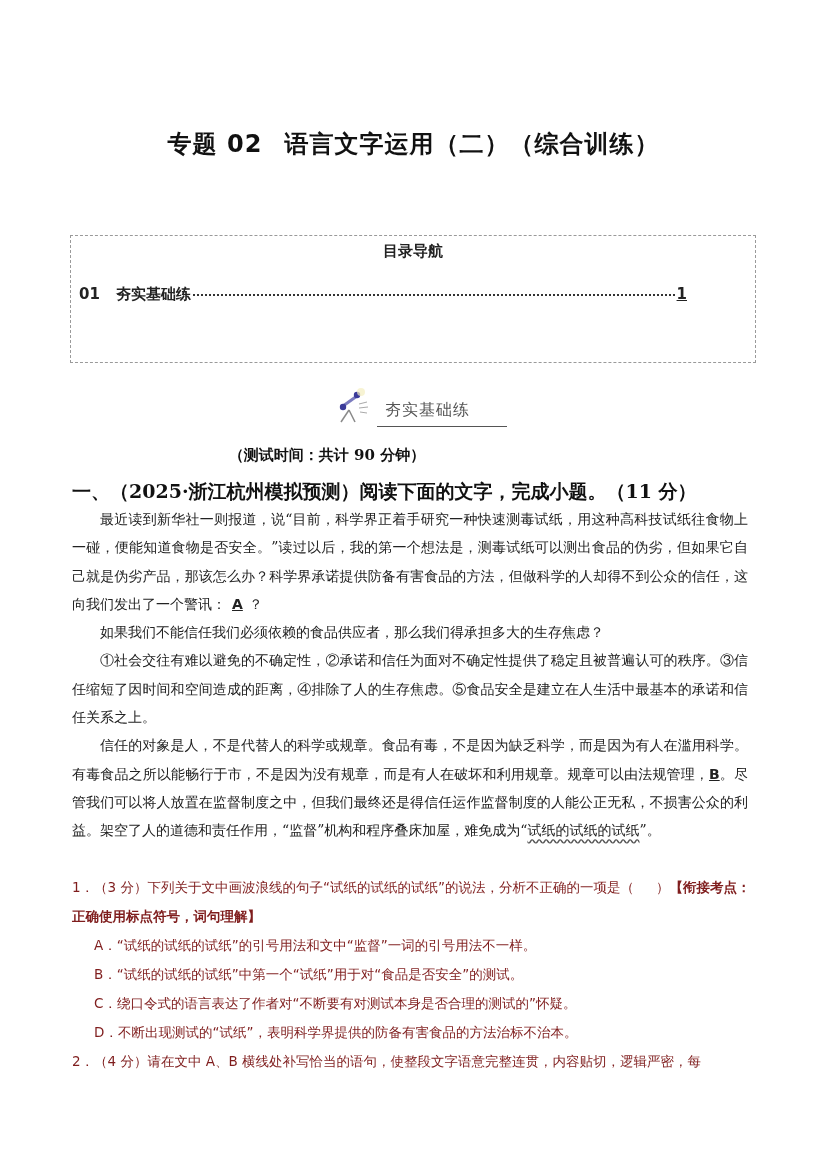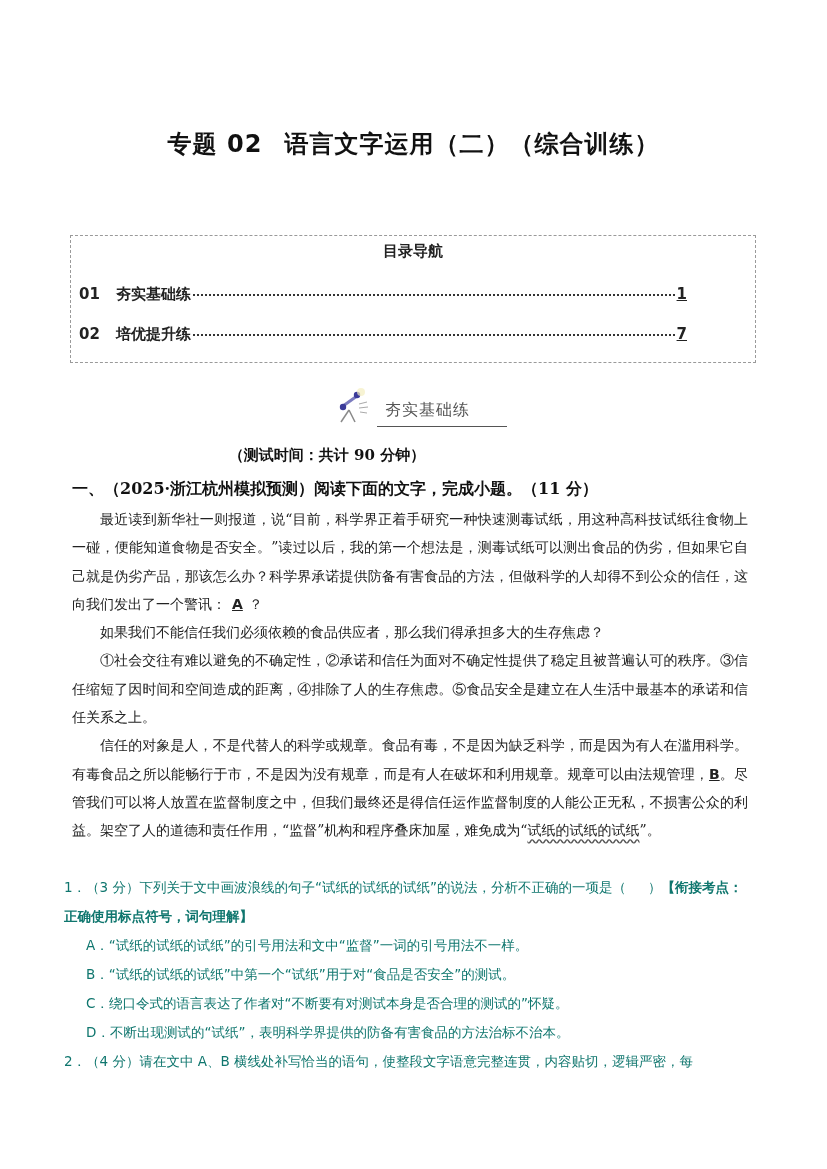--- a/index.html
+++ b/index.html
@@ -47,61 +47,55 @@
   .section-banner .line {
     position: absolute; left: 42px; top: 38px; width: 130px; height: 0;
     border-bottom: 1.5px solid #555;
   }
 
   .subtitle {
     position: absolute; left: 0; top: 446px; width: 654px; text-align: center;
     font-weight: bold; font-size: 15px;
   }
   .q-head {
-    position: absolute; left: 72px; top: 479px; font-weight: bold; font-size: 16px;
+    position: absolute; left: 72px; top: 479px; font-weight: bold; font-size: 19px;
   }
   .passage {
     position: absolute; left: 72px; top: 505px; width: 676px;
     font-size: 14px; line-height: 28.3px; color: #222; text-align: justify;
   }
   .passage p { margin: 0; text-indent: 2em; }
   .blank { text-decoration: underline; font-family: "DejaVu Sans", sans-serif; font-weight: bold; }
   .blank.a { padding: 0 6px; }
   .wavy { text-decoration: underline wavy #555; text-underline-offset: 3px; }
 
   .questions {
-    position: absolute; left: 64px; top: 873px; width: 684px;
+    position: absolute; left: 72px; top: 873px; width: 684px;
     font-family: "DejaVu Sans", "Liberation Sans", sans-serif;
-    font-size: 13.5px; line-height: 29px; color: #0f766e;
+    font-size: 13.5px; line-height: 29px; color: #7f1d1d;
   }
   .questions .q { margin: 0; }
   .questions .opt { margin: 0; padding-left: 22px; }
   .questions .kp { font-weight: bold; }
   .questions .paren { display: inline-block; width: 22px; }
 </style>
 </head>
 <body>
 
 <div class="title">
   <span>专题 02</span><span class="gap"></span><span>语言文字运用（二）（综合训练）</span>
 </div>
 
 <div class="toc">
   <div class="toc-title">目录导航</div>
   <div class="toc-row r1">
     <span class="num">01</span>
     <span>夯实基础练</span>
     <span class="dots"></span>
     <span class="page">1</span>
-  </div>
-  <div class="toc-row r2">
-    <span class="num">02</span>
-    <span>培优提升练</span>
-    <span class="dots"></span>
-    <span class="page">7</span>
   </div>
 </div>
 
 <div class="section-banner">
   <svg class="icon" viewBox="0 0 44 38">
     <line x1="6" y1="34" x2="14" y2="22" stroke="#8a8a8a" stroke-width="1.5"></line>
     <line x1="14" y1="22" x2="20" y2="34" stroke="#8a8a8a" stroke-width="1.5"></line>
     <line x1="8" y1="18" x2="22" y2="8" stroke="#7c7cbf" stroke-width="3"></line>
     <circle cx="8" cy="19" r="3.2" fill="#3b3b9a"></circle>
     <circle cx="22" cy="7" r="3.2" fill="#3b3b9a"></circle>

